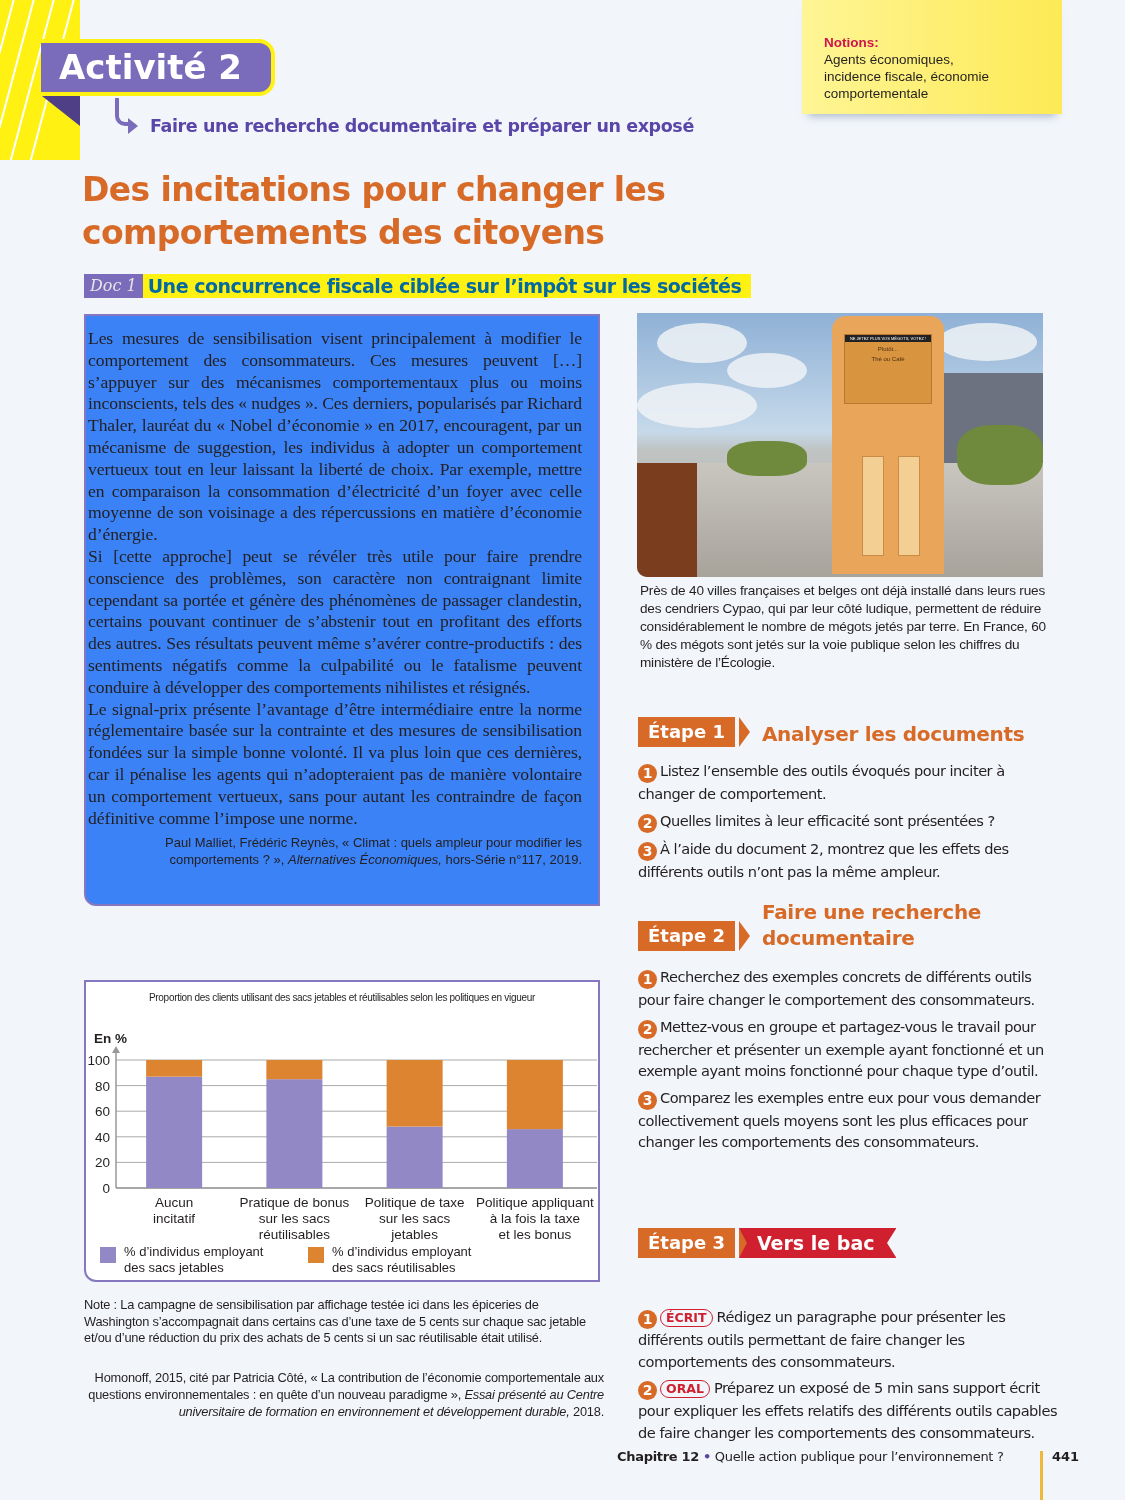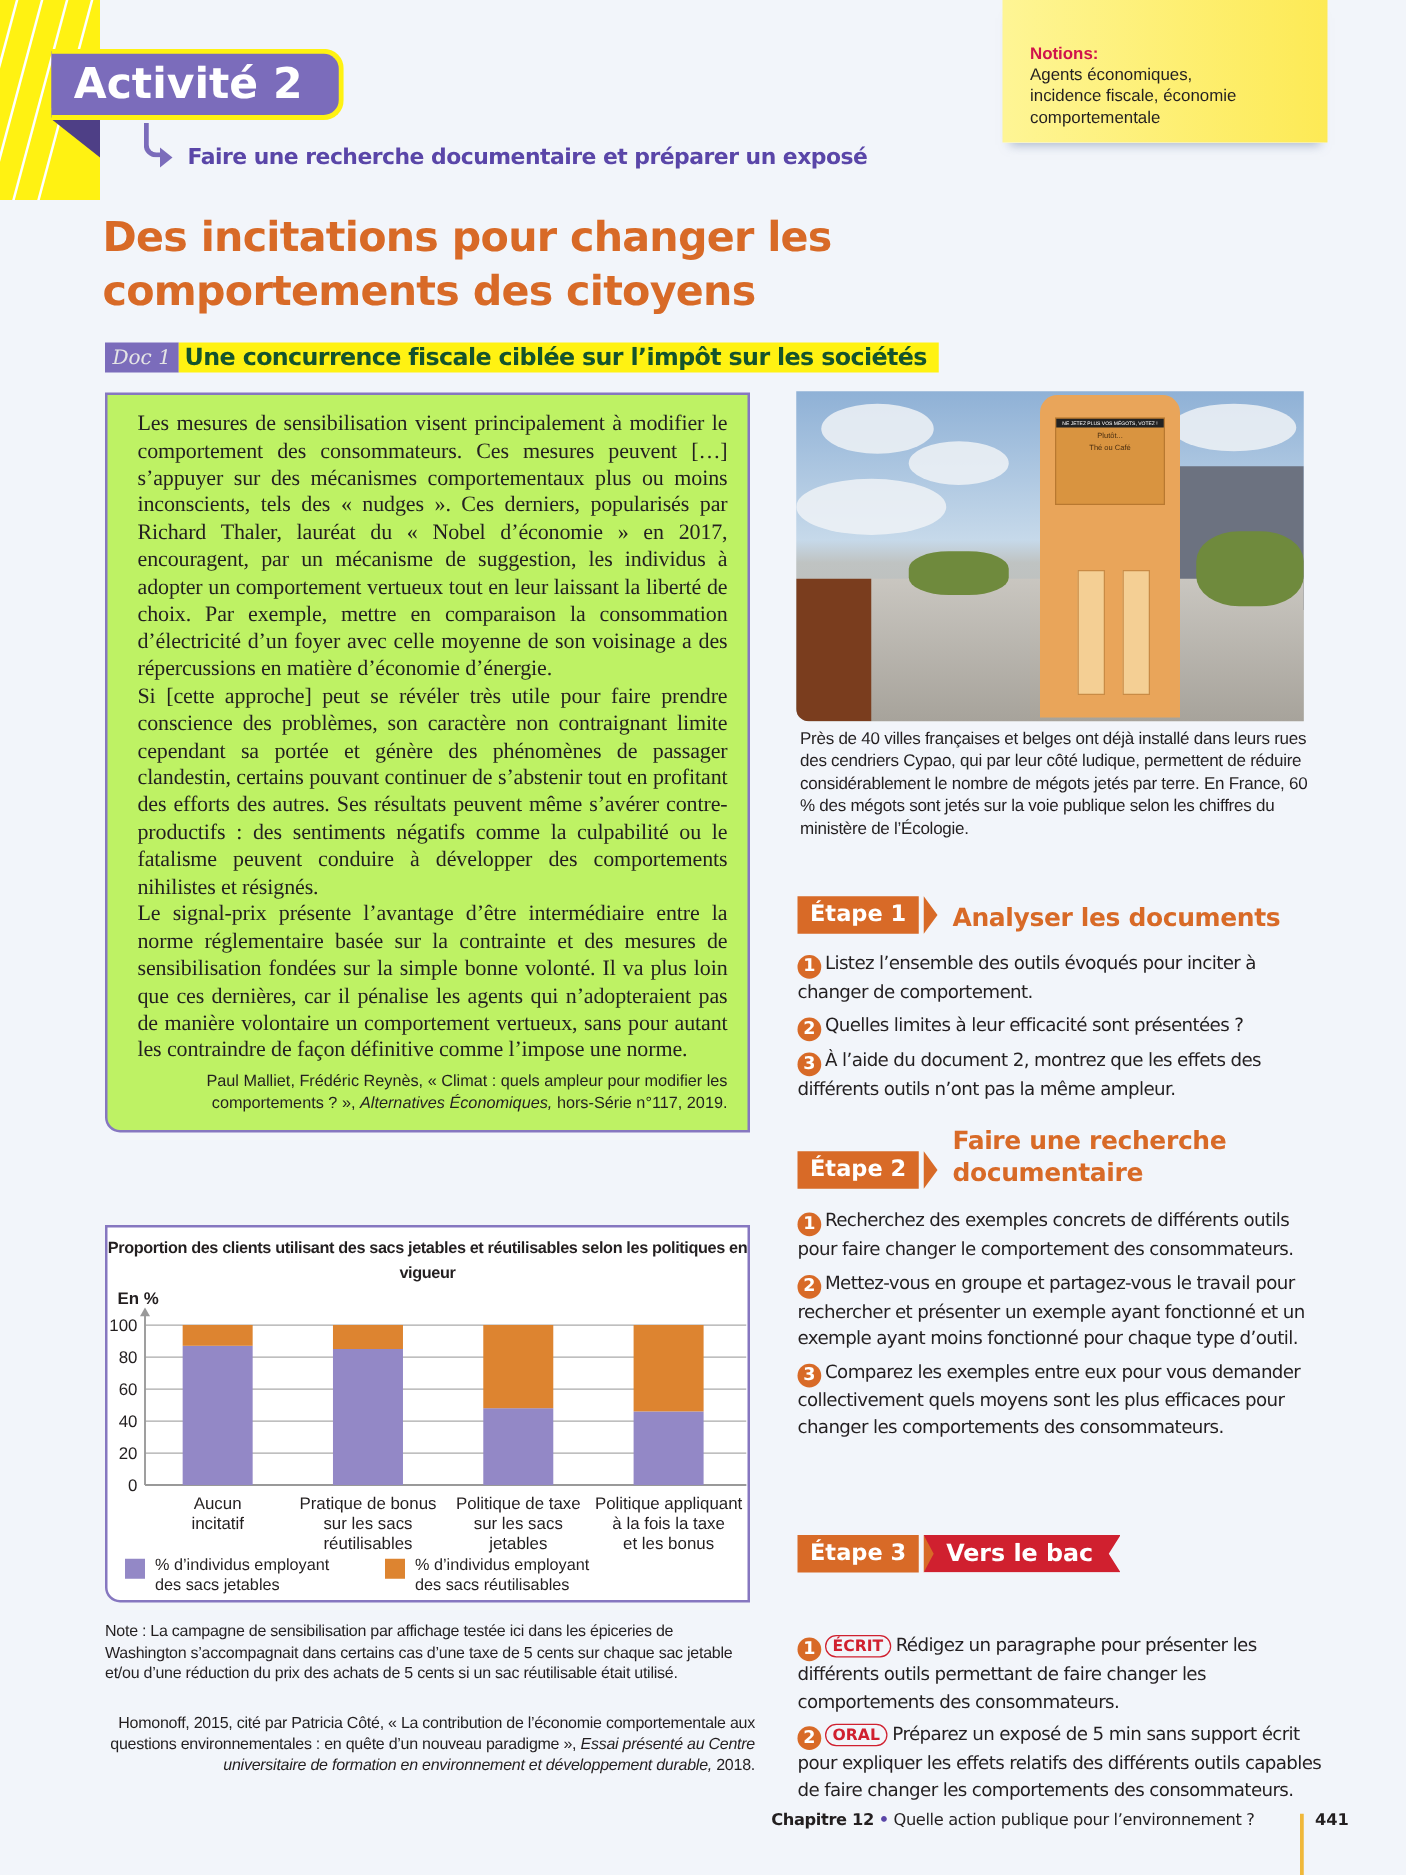--- a/index.html
+++ b/index.html
@@ -16,23 +16,23 @@
   .subtitle { position: absolute; left: 150px; top: 116px; color: #5a46a8; font-family: "DejaVu Sans", sans-serif; font-weight: bold; font-size: 17.5px; letter-spacing: -0.4px; }
 
   .notions { position: absolute; left: 802px; top: 0; width: 260px; height: 114px; background: linear-gradient(90deg, #fef595, #fdea55); box-shadow: 0 8px 8px -6px rgba(120,140,170,0.6); padding: 34px 0 0 22px; font-family: "Liberation Sans", sans-serif; font-size: 13.5px; line-height: 17px; font-stretch: condensed; }
   .notions .lbl { color: #d0134c; font-weight: bold; }
   .notions .txt { color: #231f20; white-space: pre-line; }
 
   .main-title { position: absolute; left: 82px; top: 168px; width: 860px; color: #d86a27; font-family: "DejaVu Sans", sans-serif; font-weight: bold; font-size: 33px; line-height: 43px; letter-spacing: -0.6px; }
 
   .doc-head { position: absolute; display: flex; align-items: stretch; height: 24px; }
   .doc-head .doc-num { background: #7b6cbb; color: #e5e5e5; font-family: "DejaVu Serif", serif; font-style: italic; font-size: 16px; padding: 0 6px; line-height: 24px; }
-  .doc-head .doc-title { background: #fff212; color: #14532d; font-family: "DejaVu Sans", sans-serif; font-weight: bold; font-size: 19px; padding: 0 10px 0 5px; line-height: 24px; letter-spacing: -0.5px; }
-
-  .text-box { position: absolute; left: 84px; top: 314px; width: 516px; height: 592px; border: 2px solid #8677c0; border-radius: 0 0 0 12px; background: #bef264; padding: 12px 16px 0 24px; }
+  .doc-head .doc-title { background: #fff212; color: #0369a1; font-family: "DejaVu Sans", sans-serif; font-weight: bold; font-size: 19px; padding: 0 10px 0 5px; line-height: 24px; letter-spacing: -0.5px; }
+
+  .text-box { position: absolute; left: 84px; top: 314px; width: 516px; height: 592px; border: 2px solid #8677c0; border-radius: 0 0 0 12px; background: #3b82f6; padding: 12px 16px 0 2px; }
   .text-box p { font-family: "Liberation Serif", serif; font-size: 17.6px; line-height: 21.8px; text-align: justify; letter-spacing: -0.1px; }
   .text-box .src { font-family: "Liberation Sans", sans-serif; font-size: 13px; line-height: 16.5px; text-align: right; margin-top: 6px; }
 
   .photo { position: absolute; left: 637px; top: 313px; width: 406px; height: 264px; border-radius: 0 0 0 10px; overflow: hidden; background: linear-gradient(180deg, #8fb1d6 0%, #c6d9ea 45%, #bfc3c2 52%, #b5b5b0 100%); }
   .photo .cloud { position: absolute; background: #eef2f6; border-radius: 50%; opacity: 0.85; }
   .photo .ground { position: absolute; left: 0; top: 150px; width: 406px; height: 114px; background: linear-gradient(180deg, #c9c6c0, #a7a39b); }
   .photo .building { position: absolute; left: 270px; top: 60px; width: 136px; height: 115px; background: #6c7280; }
   .photo .rail { position: absolute; left: 0; top: 150px; width: 60px; height: 114px; background: #7a3d1e; }
   .photo .bush { position: absolute; background: #6f8a3d; border-radius: 40%; }
   .photo .box { position: absolute; left: 195px; top: 3px; width: 112px; height: 258px; background: #e9a55a; border-radius: 14px 14px 0 0; }
@@ -48,21 +48,21 @@
   .etape .chev { width: 0; height: 0; border-top: 15px solid transparent; border-bottom: 15px solid transparent; border-left: 11px solid #d86a27; margin-left: 4px; }
   .etape .etitle { color: #d86a27; font-family: "DejaVu Sans", sans-serif; font-weight: bold; font-size: 20px; line-height: 26px; margin-left: 12px; letter-spacing: -0.3px; }
   .etape .bac { position: relative; background: #d0202f; color: #fff; font-family: "DejaVu Sans", sans-serif; font-weight: bold; font-size: 19px; height: 30px; line-height: 30px; padding: 0 22px 0 18px; margin-left: -11px; clip-path: polygon(0 0, 100% 0, 94% 50%, 100% 100%, 0 100%, 8px 50%); }
 
   .q-list { position: absolute; left: 638px; width: 420px; font-family: "DejaVu Sans", sans-serif; font-size: 14.6px; line-height: 21.5px; letter-spacing: -0.5px; }
   .q-list .q { margin-bottom: 5px; }
   .num { display: inline-block; width: 19px; height: 19px; border-radius: 50%; background: #d86a27; color: #fff; font-weight: bold; font-size: 14px; line-height: 19px; text-align: center; vertical-align: -2px; margin-right: 3px; letter-spacing: 0; }
   .pill { display: inline-block; border: 1.5px solid #d0202f; color: #d0202f; border-radius: 9px; font-weight: bold; font-size: 12.5px; line-height: 16px; padding: 0 5px; margin-right: 4px; letter-spacing: 0; }
 
   .chart-box { position: absolute; left: 84px; top: 980px; width: 516px; height: 302px; border: 2px solid #8677c0; border-radius: 0 0 0 12px; background: #fff; }
-  .chart-title { position: absolute; left: 0; top: 6px; width: 512px; text-align: center; font-family: "Liberation Sans", sans-serif; font-weight: bold; font-size: 13px; line-height: 20px; letter-spacing: -0.3px; }
+  .chart-title { position: absolute; left: 0; top: 6px; width: 512px; text-align: center; font-family: "Liberation Sans", sans-serif; font-weight: normal; font-size: 10px; line-height: 20px; letter-spacing: -0.3px; }
   #chart-svg { position: absolute; left: 0; top: 0; }
   .chart-lbl { font-family: "Liberation Sans", sans-serif; font-size: 13.5px; fill: #231f20; }
   .legend { position: absolute; top: 262px; display: flex; font-size: 13px; line-height: 15.5px; font-family: "Liberation Sans", sans-serif; }
   .legend .sw { width: 16px; height: 16px; margin: 3px 8px 0 0; }
 
   .note { position: absolute; left: 84px; top: 1297px; width: 520px; font-family: "Liberation Sans", sans-serif; font-size: 12.8px; line-height: 16.5px; letter-spacing: -0.2px; }
   .note-src { position: absolute; left: 84px; top: 1370px; width: 520px; text-align: right; font-family: "Liberation Sans", sans-serif; font-size: 12.8px; line-height: 16.8px; letter-spacing: -0.2px; }
 
   .footer { position: absolute; left: 617px; top: 1449px; font-family: "DejaVu Sans", sans-serif; font-size: 13px; letter-spacing: -0.3px; }
   .footer b { font-weight: bold; }

